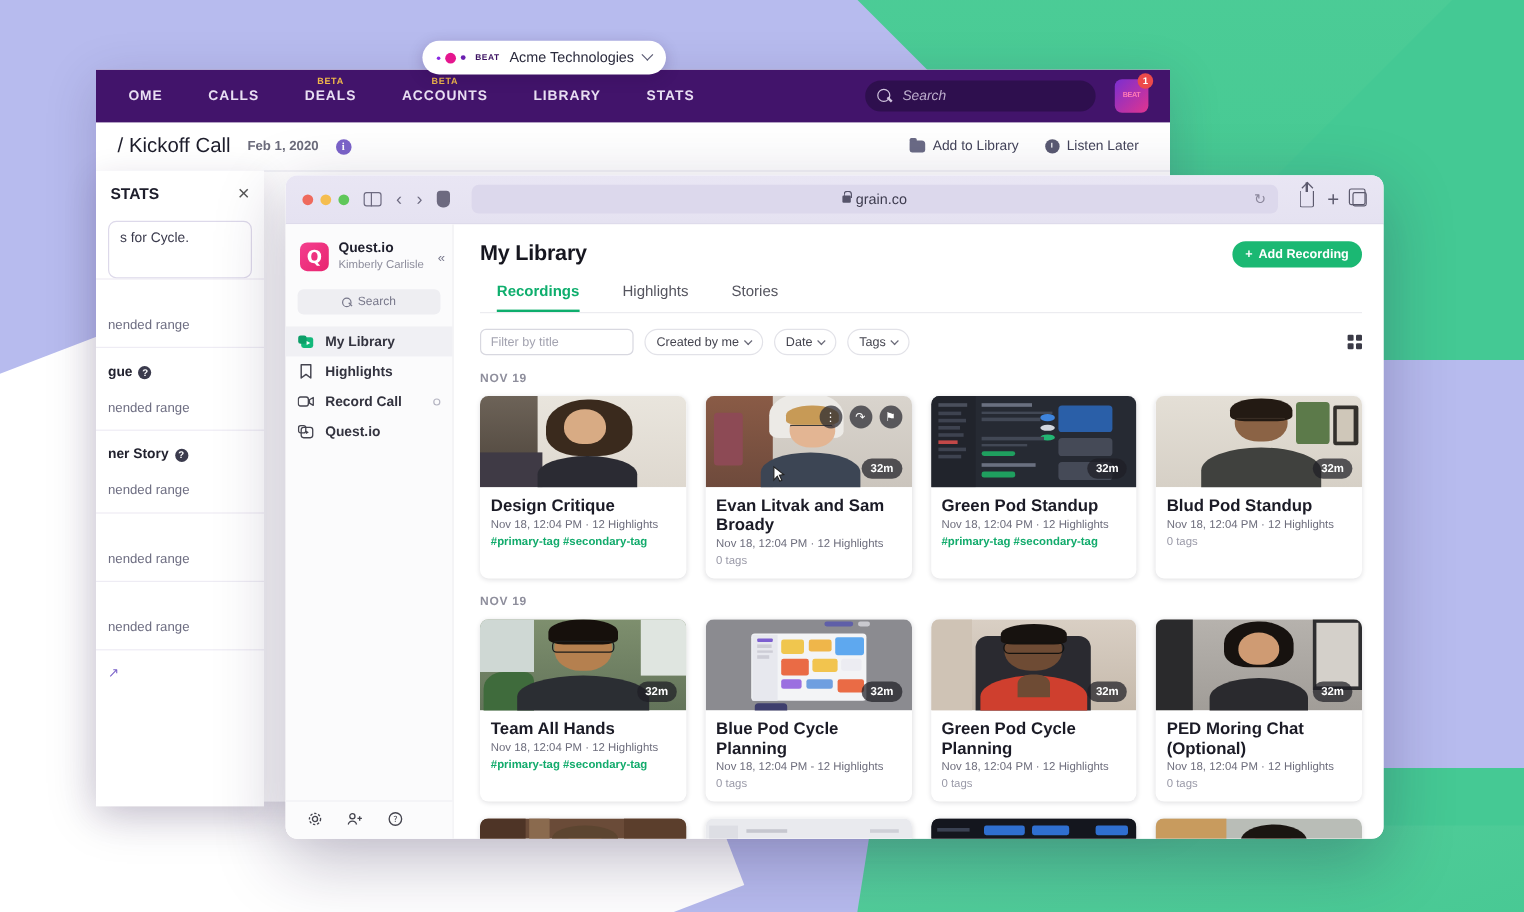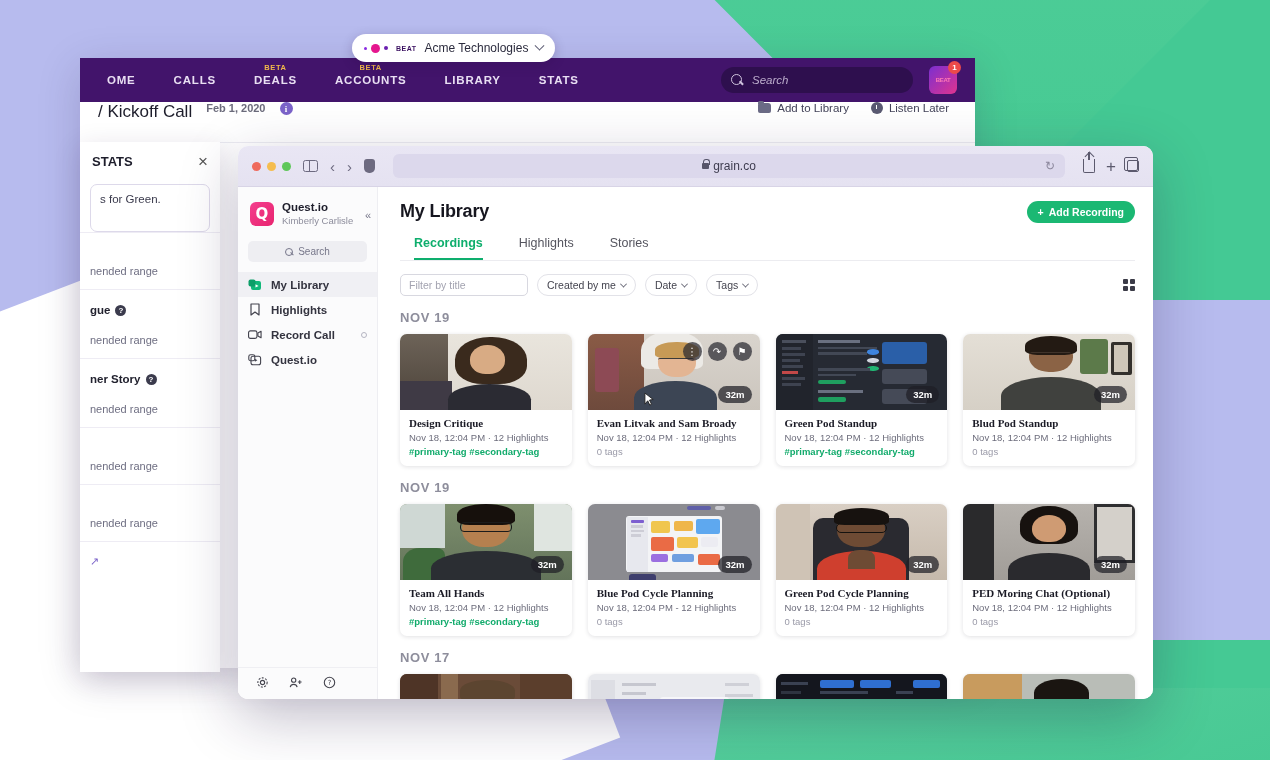--- a/index.html
+++ b/index.html
@@ -79,21 +79,21 @@
     display:flex; align-items:center; justify-content:center;
   }
   .beat-avatar .alogo { color:#ff7ab6; font-size:6px; font-weight:bold; letter-spacing:-.3px; }
   .beat-badge {
     position:absolute; right:-4px; top:-5px; width:13px; height:13px; border-radius:50%;
     background:#ec4a4a; color:#fff; font-size:8px; font-weight:bold;
     display:flex; align-items:center; justify-content:center;
   }
   .beat-subbar {
     height: 41px; background:#fff; border-bottom:1px solid #ececf2;
-    display:flex; align-items:flex-start; padding:0 18px; gap:14px;
+    display:flex; align-items:center; padding:0 18px; gap:14px;
   }
   .beat-title { font-size:17px; font-weight:500; color:#1d1d2b; }
   .beat-date { font-size:11px; color:#6b6b7b; font-weight:bold; }
   .info-ico {
     width:13px;height:13px;border-radius:50%;background:#7b63c9;color:#fff;
     font-size:9px;font-weight:bold;display:flex;align-items:center;justify-content:center;
     font-family:"Liberation Serif",serif;
   }
   .beat-actions { margin-left:auto; display:flex; align-items:center; gap:22px; padding-right:8px;}
   .beat-action { display:flex; align-items:center; gap:6px; font-size:11.5px; color:#44445a; }
@@ -221,30 +221,30 @@
   }
   .filt{
     height:22px;border:1px solid #e2e2e8;border-radius:13px;padding:0 9px;
     display:flex;align-items:center;gap:5px;font-size:10.5px;color:#44444f;background:#fff;
   }
   .chev2{width:5px;height:5px;border-right:1.4px solid #6a6a78;border-bottom:1.4px solid #6a6a78;transform:rotate(45deg) translate(-1px,-1px);}
   .gridview{ margin-left:auto; display:grid; grid-template-columns:5px 5px; grid-gap:2.5px;}
   .gridview i{ display:block; width:5px;height:5px;background:#3b3b47; border-radius:1px;}
 
   .daygroup{ margin-top:14px; }
-  .daylabel{ font-size:13px; color:#8e8e9c; letter-spacing:.6px; font-weight:bold; }
+  .daylabel{ font-size:10px; color:#8e8e9c; letter-spacing:.6px; font-weight:bold; }
   .cards{ display:grid; grid-template-columns:repeat(4,1fr); gap:16px; margin-top:9px; }
   .card{ background:#fff; border-radius:7px; box-shadow:0 1px 4px rgba(20,20,40,.13); overflow:hidden; position:relative;}
   .thumb{ height:76px; position:relative; overflow:hidden; }
   .dur{
     position:absolute; right:8px; bottom:7px; background:rgba(30,30,38,.72); color:#fff;
     font-size:9.5px; font-weight:bold; border-radius:10px; padding:3px 7px;
   }
   .cbody{ padding:7px 9px 9px 9px; }
-  .cname{ font-size:11px; font-weight:bold; color:#1b1b26;font-family:Liberation Serif, serif; }
+  .cname{ font-size:14px; font-weight:bold; color:#1b1b26; }
   .cmeta{ font-size:9.5px; color:#6d6d7c; margin-top:3px; }
   .ctags{ font-size:9.5px; color:#12ab6c; margin-top:3px; font-weight:bold;}
   .ctags.none{ color:#9a9aa8; font-weight:normal; }
   .hover-actions{ position:absolute; right:8px; top:8px; display:flex; gap:6px;}
   .hact{ width:19px;height:19px;border-radius:50%;background:rgba(40,40,48,.72);
          display:flex;align-items:center;justify-content:center;color:#fff;font-size:10px;}
   .cursor{
     position:absolute; width:11px; height:15px; z-index:9;
   }
 
@@ -316,21 +316,21 @@
   <span class="beat-word">BEAT</span>
   <span class="beat-org-name">Acme Technologies</span>
   <span class="chev"></span>
 </div>
 
 <div class="stats-panel">
   <div class="stats-head">
     <span class="t">STATS</span>
     <span class="x-ico">×</span>
   </div>
-  <div class="stats-note">s for Green.</div>
+  <div class="stats-note">s for Cycle.</div>
   <div class="stats-row">
     <div class="lbl"></div>
     <div class="sub">nended range</div>
   </div>
   <div class="stats-row">
     <div class="lbl">
         <span>gue</span>
         <span class="q-ico">?</span>
       </div>
     <div class="sub">nended range</div>
@@ -687,21 +687,20 @@
               <div class="cname">PED Moring Chat (Optional)</div>
               <div class="cmeta">Nov 18, 12:04 PM · 12 Highlights</div>
               <div class="ctags none">0 tags</div>
             </div>
           </div>
 
         </div>
       </div>
 
       <div class="daygroup">
-        <div class="daylabel">NOV 17</div>
         <div class="cards">
           <div class="card">
             <div class="thumb">
               <div class="ph" style="background:#6a4b38"></div>
               <div class="ph" style="left:0;top:0;width:22%;height:100%;background:#4e3426"></div>
               <div class="ph" style="left:24%;top:0;width:10%;height:100%;background:#8a6a4e"></div>
               <div class="ph" style="left:70%;top:0;width:30%;height:100%;background:#5b3e2c"></div>
               <div class="person-head" style="left:38%;top:16%;width:26%;height:60%;background:#dbb18c"></div>
               <div class="ph" style="left:35%;top:8%;width:32%;height:28%;background:#5c4530;border-radius:50% 50% 20% 20%"></div>
               <div class="ph" style="left:37%;top:38%;width:26%;height:14%;border:1.6px solid #222;border-radius:4px"></div>

